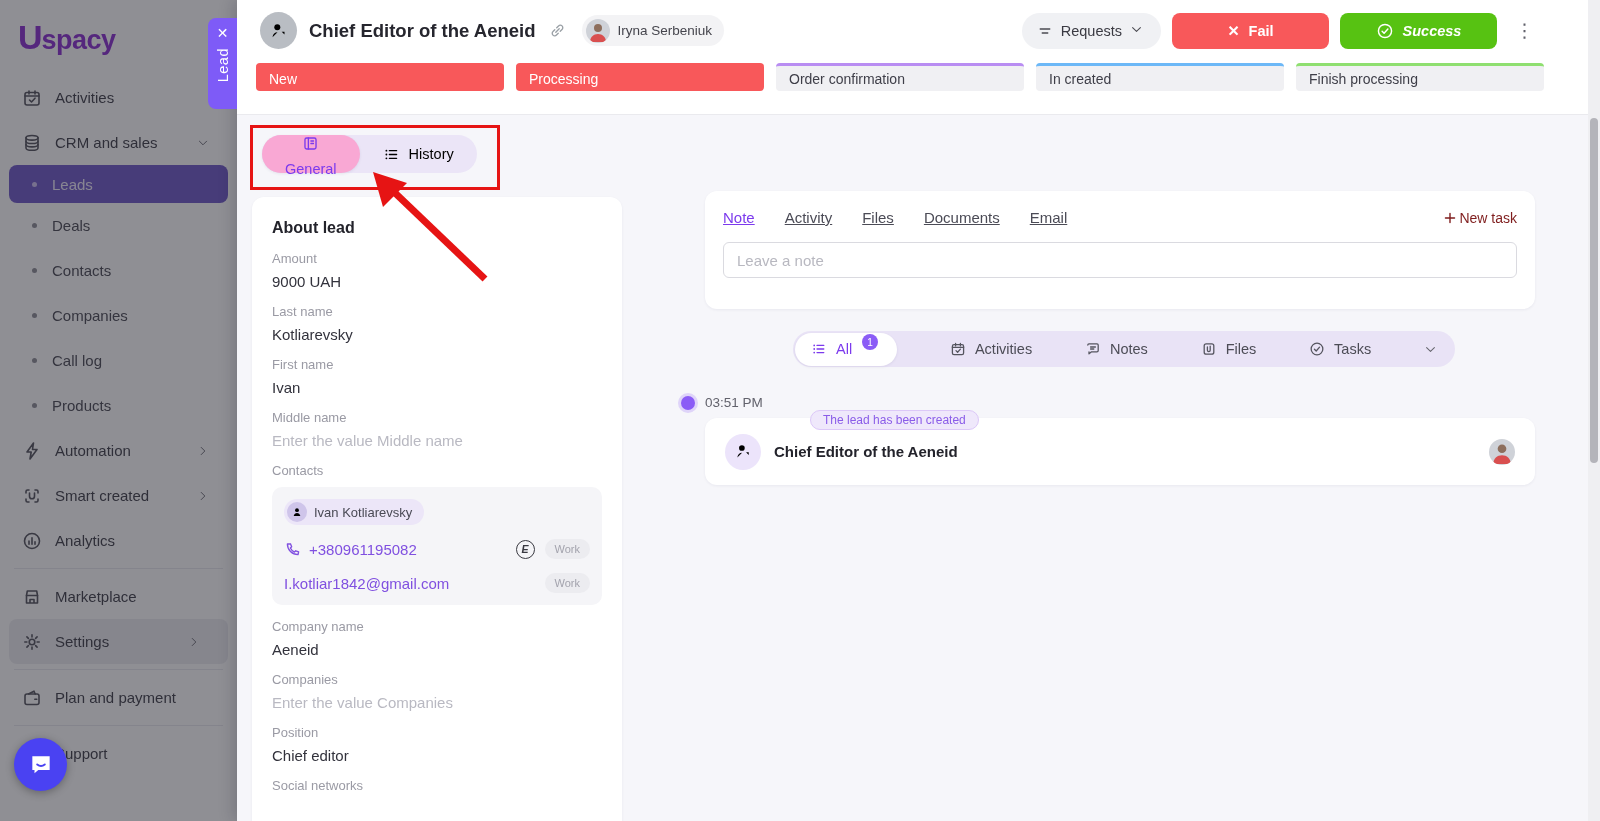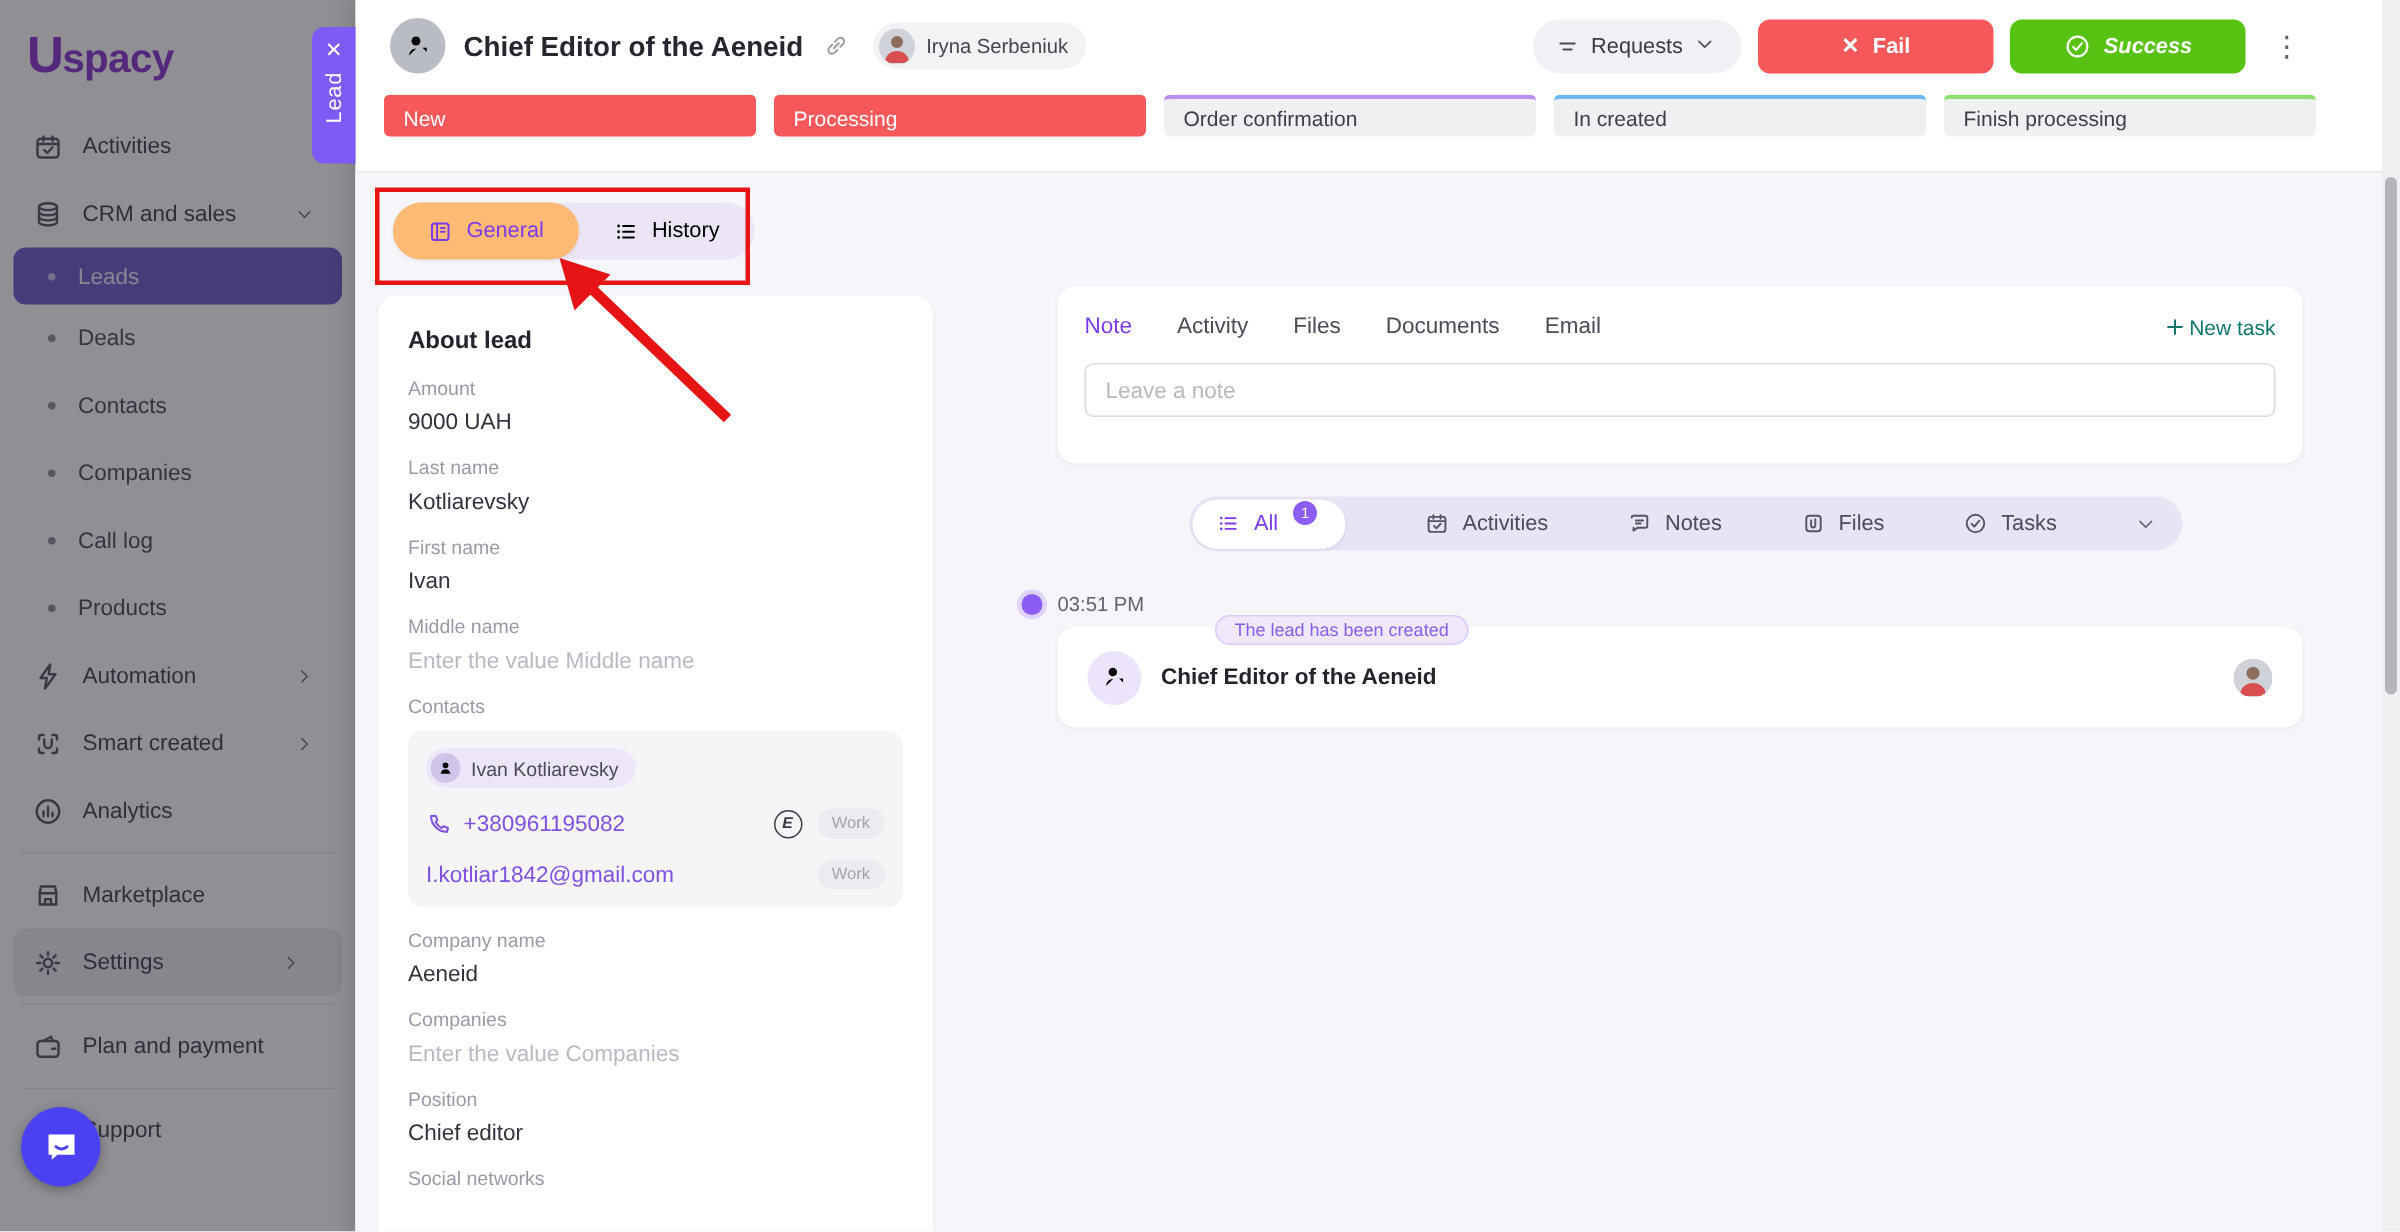--- a/index.html
+++ b/index.html
@@ -54,21 +54,21 @@
   .stage.filled{background:var(--red);border-top-color:var(--red);color:#fff;}
   .stage.purple{border-top-color:var(--stage-purple);}
   .stage.blue{border-top-color:var(--stage-blue);}
   .stage.green{border-top-color:var(--stage-green);}
 
   .content{position:absolute;left:0;top:114px;width:1363px;height:707px;background:#f6f6fa;border-top:1px solid #eaeaee;overflow:hidden;}
 
   .tabs-wrap{position:absolute;left:25px;top:20px;height:38px;background:#ebe5f7;border-radius:19px;display:flex;align-items:center;}
   .tab{display:flex;align-items:center;gap:9px;height:38px;padding:0 23px;font-size:14.5px;color:#000000;cursor:pointer;border-radius:19px;}
   .tab .icon{width:17px;height:17px;}
-  .tab.active{background:#fdba74;color:var(--accent);box-shadow:0 1px 3px rgba(40,20,90,.08);}
+  .tab.active{background:#f9a8d4;color:var(--accent);box-shadow:0 1px 3px rgba(40,20,90,.08);flex-direction:column;}
 
   .ann-rect{position:absolute;left:13px;top:10px;width:250px;height:65px;border:3px solid var(--annotate);z-index:20;pointer-events:none;}
   .ann-arrow{position:absolute;left:128px;top:52px;z-index:21;pointer-events:none;}
 
   .card{background:#fff;border-radius:12px;box-shadow:0 1px 3px rgba(20,20,60,.06);}
   .about{position:absolute;left:15px;top:82px;width:370px;height:640px;padding:22px 20px;}
   .about h3{font-size:16px;font-weight:700;color:#23232b;}
   .f-label{font-size:13px;color:#9a9aa4;margin-top:14px;}
   .f-value{font-size:15px;color:#32323c;margin-top:7px;}
   .f-value.ph{color:#b9b9c2;}
@@ -76,23 +76,23 @@
   .chip{display:inline-flex;align-items:center;gap:7px;background:#ece6f8;border-radius:13px;height:26px;padding:0 12px 0 3px;font-size:13px;color:#4a4a55;cursor:pointer;}
   .chip .pav{width:20px;height:20px;border-radius:50%;background:#cfc5ea;color:#fff;display:flex;align-items:center;justify-content:center;}
   .c-row{display:flex;align-items:center;margin-top:14px;}
   .c-link{color:var(--link-purple);font-size:15px;display:flex;align-items:center;gap:8px;cursor:pointer;}
   .c-right{margin-left:auto;display:flex;align-items:center;gap:10px;}
   .echat{width:19px;height:19px;border-radius:50%;border:1.6px solid #3a3a42;color:#3a3a42;font-size:10.5px;font-weight:700;font-style:italic;display:flex;align-items:center;justify-content:center;cursor:pointer;}
   .work{background:#ececf0;color:#a3a3ad;font-size:11px;border-radius:10px;padding:4px 10px;}
 
   .actions-card{position:absolute;left:468px;top:76px;width:830px;height:118px;padding:18px;}
   .act-tabs{display:flex;align-items:center;gap:30px;font-size:15px;color:#4b4b56;}
-  .act-tab{cursor:pointer;}
+  .act-tab{cursor:pointer;text-decoration:underline;}
   .act-tab.active{color:var(--accent);}
-  .new-task{margin-left:auto;display:flex;align-items:center;gap:2px;color:#0f766e;font-size:14px;cursor:pointer;}
+  .new-task{margin-left:auto;display:flex;align-items:center;gap:2px;color:#7f1d1d;font-size:14px;cursor:pointer;}
   .new-task .icon{width:14px;height:14px;}
   .note-input{margin-top:16px;width:100%;height:36px;border:1px solid #dadae0;border-radius:6px;padding:0 13px;font-size:15px;color:#34343e;font-family:"Liberation Sans",sans-serif;outline:none;background:#fff;}
   .note-input::placeholder{color:#b8b8c0;}
 
   .filterbar{position:absolute;left:556px;top:216px;width:662px;height:36px;background:#e9e3f6;border-radius:18px;display:flex;align-items:center;justify-content:space-between;padding:0 18px 0 2px;}
   .f-item{display:flex;align-items:center;gap:9px;font-size:14.5px;color:#4c4c56;cursor:pointer;}
   .f-item .icon{width:16px;height:16px;color:#55555f;}
   .f-item.active{background:#fff;height:33px;border-radius:17px;padding:0 20px 0 16px;color:var(--accent);box-shadow:0 1px 3px rgba(40,20,90,.08);position:relative;}
   .f-item.active .icon{color:var(--accent);}
   .badge{position:relative;top:-7px;left:1px;width:16px;height:16px;border-radius:50%;background:#8b5cf6;color:#fff;font-size:10px;display:flex;align-items:center;justify-content:center;}

